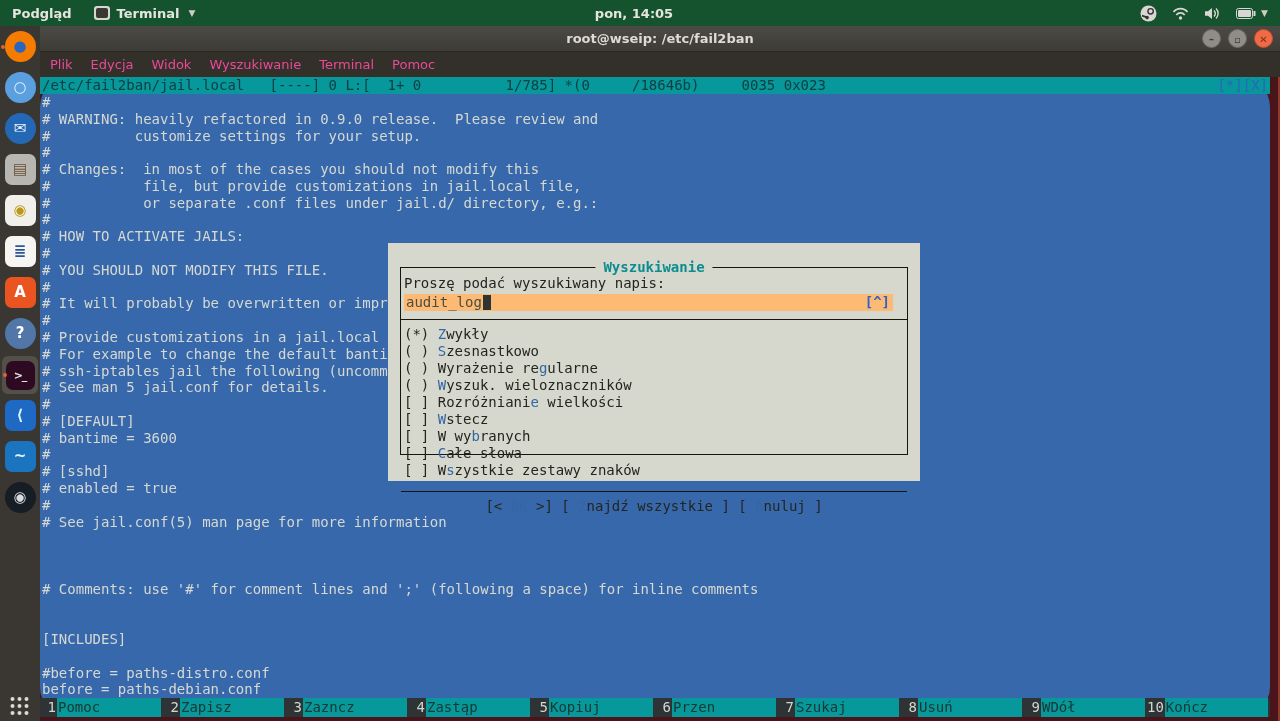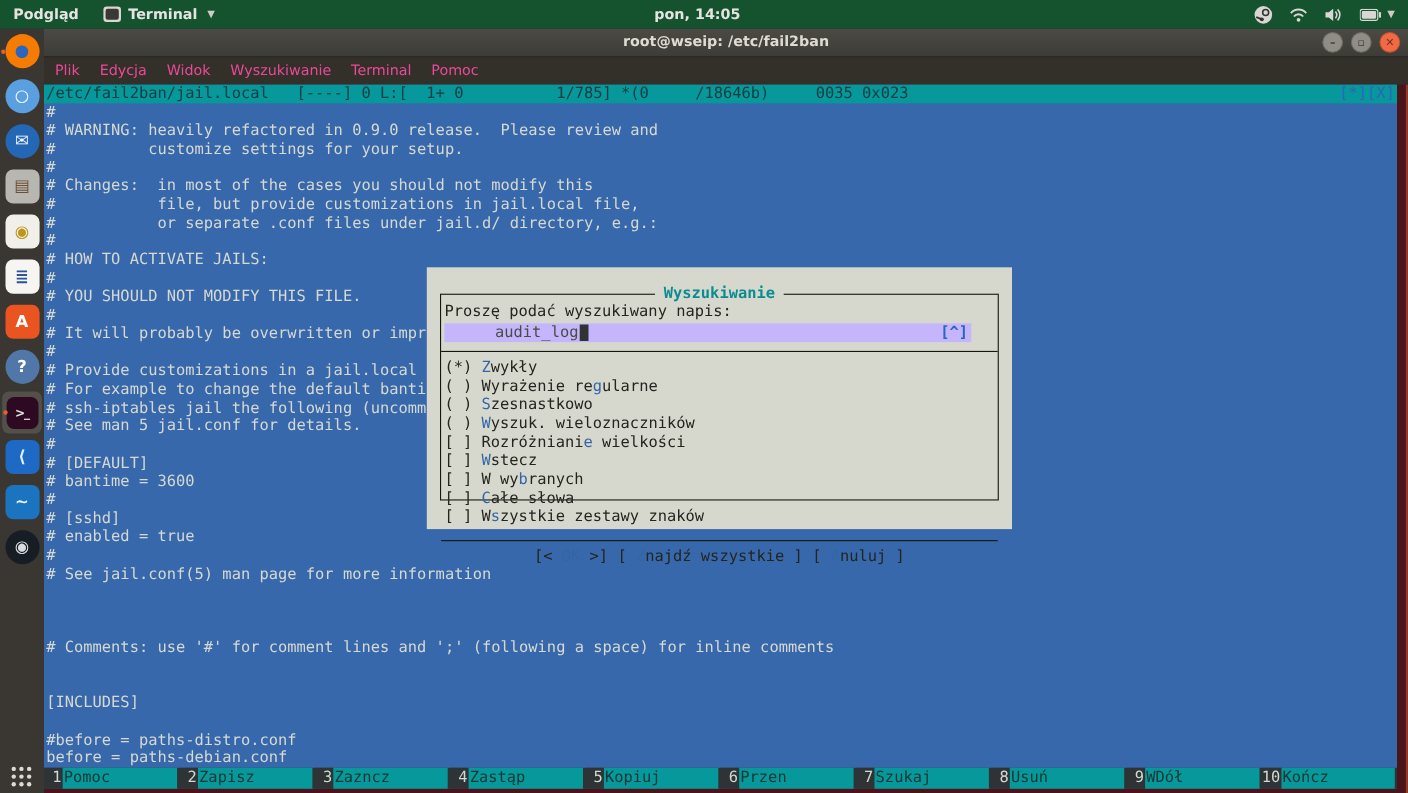--- a/index.html
+++ b/index.html
@@ -58,21 +58,21 @@
   .win-btn.close { background:#f06a45; border-color:#c6502f; color:#7e2f14; font-weight:bold; }
   .menu-bar {
     height:25px; background:#323029; display:flex; align-items:center;
     color:#ec4899; font-size:13px; padding-left:1px;
   }
   .menu-item { padding:0 9px; }
 
   
   .screen { position:relative; width:1240px; height:644px; background:#4a151a; }
   .screen::after { content:""; position:absolute; right:0; top:0; bottom:0; width:2px; background:#93392a; }
-  .mc { position:absolute; left:0; top:0; width:1230px; height:640px; background:#3868ac; }
+  .mc { position:absolute; left:0; top:0; width:1230px; height:640px; background:#3868ac;border-radius:30px; }
   .mc-header {
     height:17px; background:#06989a; display:flex; justify-content:space-between;
     font-family:"DejaVu Sans Mono", monospace; font-size:14px; line-height:17px;
     color:#0f3d40; padding:0 2px; white-space:pre;
   }
   .mc-header .hdr-right { color:#2e63c0; }
   .mc-text {
     font-family:"DejaVu Sans Mono", monospace; font-size:14px; line-height:16.78px;
     color:#d5d9d2; padding-left:2px; height:604px; overflow:hidden; white-space:pre;
   }
@@ -88,22 +88,22 @@
     background:#d6d8ce; z-index:15; color:#23251f;
     font-family:"DejaVu Sans Mono", monospace; font-size:14px;
   }
   .dlg-box { position:absolute; left:12px; right:12px; top:24px; bottom:26px; border:1px solid #16160f; }
   .dlg-title {
     position:absolute; top:-9px; left:50%; transform:translateX(-50%);
     background:#d6d8ce; padding:0 8px; color:#0b8d8f; font-weight:bold; white-space:pre;
   }
   .dlg-prompt { padding:7px 0 1px 3px; height:25px; white-space:pre; }
   .dlg-input {
-    margin:1px 24px 8px 3px; height:17px; background:#c4b5fd;
-    display:flex; align-items:center; color:#4a4d42; line-height:17px;padding-left:44px;
+    margin:1px 14px 8px 3px; height:17px; background:#fdba74;
+    display:flex; align-items:center; color:#4a4d42; line-height:17px;
   }
   .dlg-input .val { padding-left:2px; white-space:pre; }
   .dlg-input .cursor { width:8px; height:15px; background:#2f3432; margin-left:1px; }
   .dlg-input .hist { margin-left:auto; color:#2e63c8; padding-right:3px; font-weight:bold; }
   .dlg-opts { border-top:1px solid #16160f; display:flex; padding:6px 0 12px 3px;flex-direction:column; }
   .col-left { width:248px; }
   .opt-row { height:17px; line-height:17px; white-space:pre; }
   .hot { color:#3465a4; }
   .dlg-buttons { border-top:1px solid #16160f; text-align:center; padding-top:6px; line-height:17px; white-space:pre; }
 </style>
@@ -343,22 +343,22 @@
     <span class="dlg-title">Wyszukiwanie</span>
     <div class="dlg-prompt">Proszę podać wyszukiwany napis:</div>
     <div class="dlg-input">
       <span class="val">audit_log</span>
       <span class="cursor"></span>
       <span class="hist">[^]</span>
     </div>
     <div class="dlg-opts">
       <div class="col-left" id="radio-col">
           <div class="opt-row"><span class="mark">(*)</span> <span></span><span class="hot">Z</span><span>wykły</span></div>
+          <div class="opt-row"><span class="mark">( )</span> <span></span><span class="hot">S</span><span>zesnastkowo</span></div>
           <div class="opt-row"><span class="mark">( )</span> <span>Wyrażenie re</span><span class="hot">g</span><span>ularne</span></div>
-          <div class="opt-row"><span class="mark">( )</span> <span></span><span class="hot">S</span><span>zesnastkowo</span></div>
           <div class="opt-row"><span class="mark">( )</span> <span></span><span class="hot">W</span><span>yszuk. wieloznaczników</span></div>
         </div>
       <div class="col-right" id="check-col">
           <div class="opt-row"><span class="mark">[ ]</span> <span>Rozróżniani</span><span class="hot">e</span><span> wielkości</span></div>
           <div class="opt-row"><span class="mark">[ ]</span> <span></span><span class="hot">W</span><span>stecz</span></div>
           <div class="opt-row"><span class="mark">[ ]</span> <span>W wy</span><span class="hot">b</span><span>ranych</span></div>
           <div class="opt-row"><span class="mark">[ ]</span> <span></span><span class="hot">C</span><span>ałe słowa</span></div>
           <div class="opt-row"><span class="mark">[ ]</span> <span>W</span><span class="hot">s</span><span>zystkie zestawy znaków</span></div>
         </div>
     </div>

